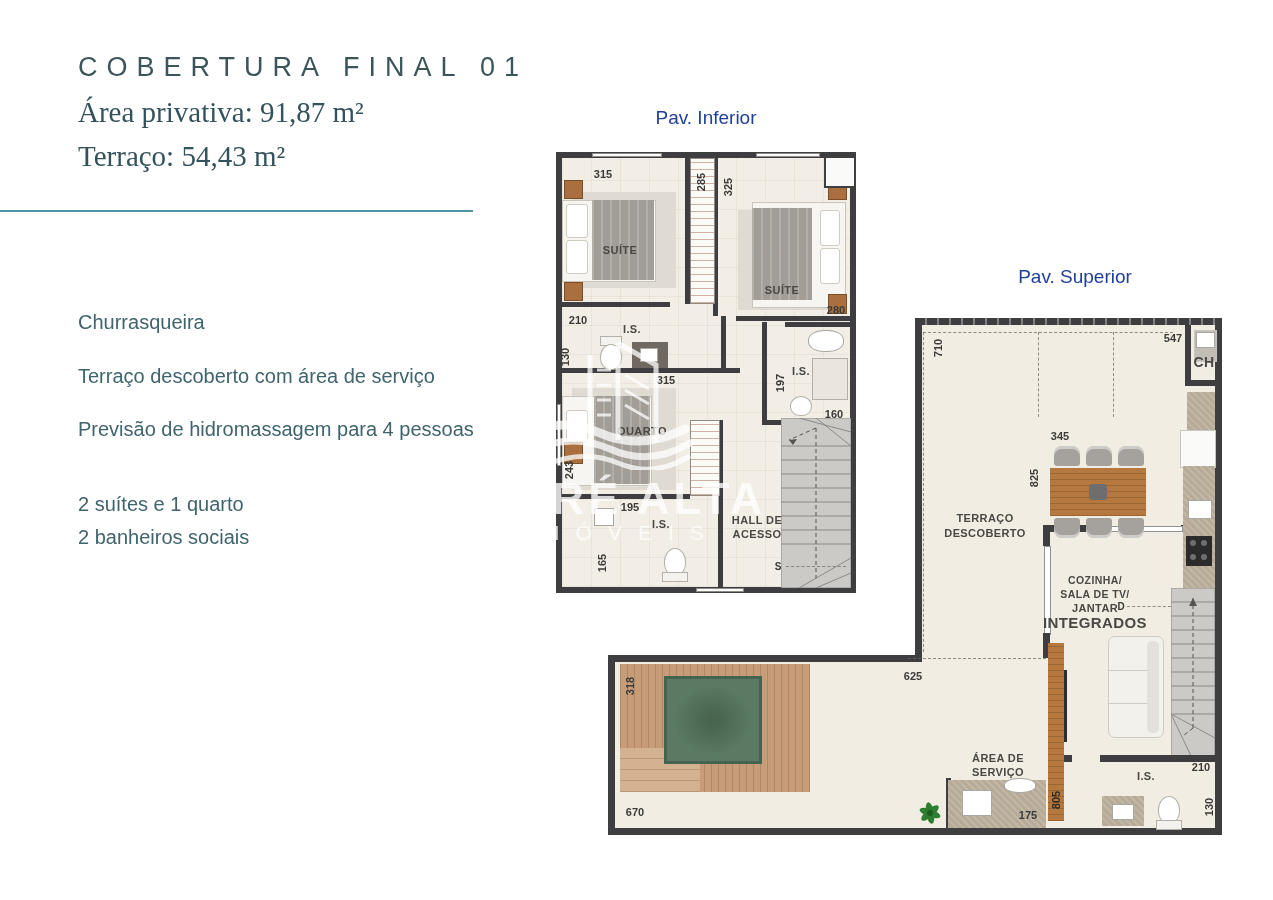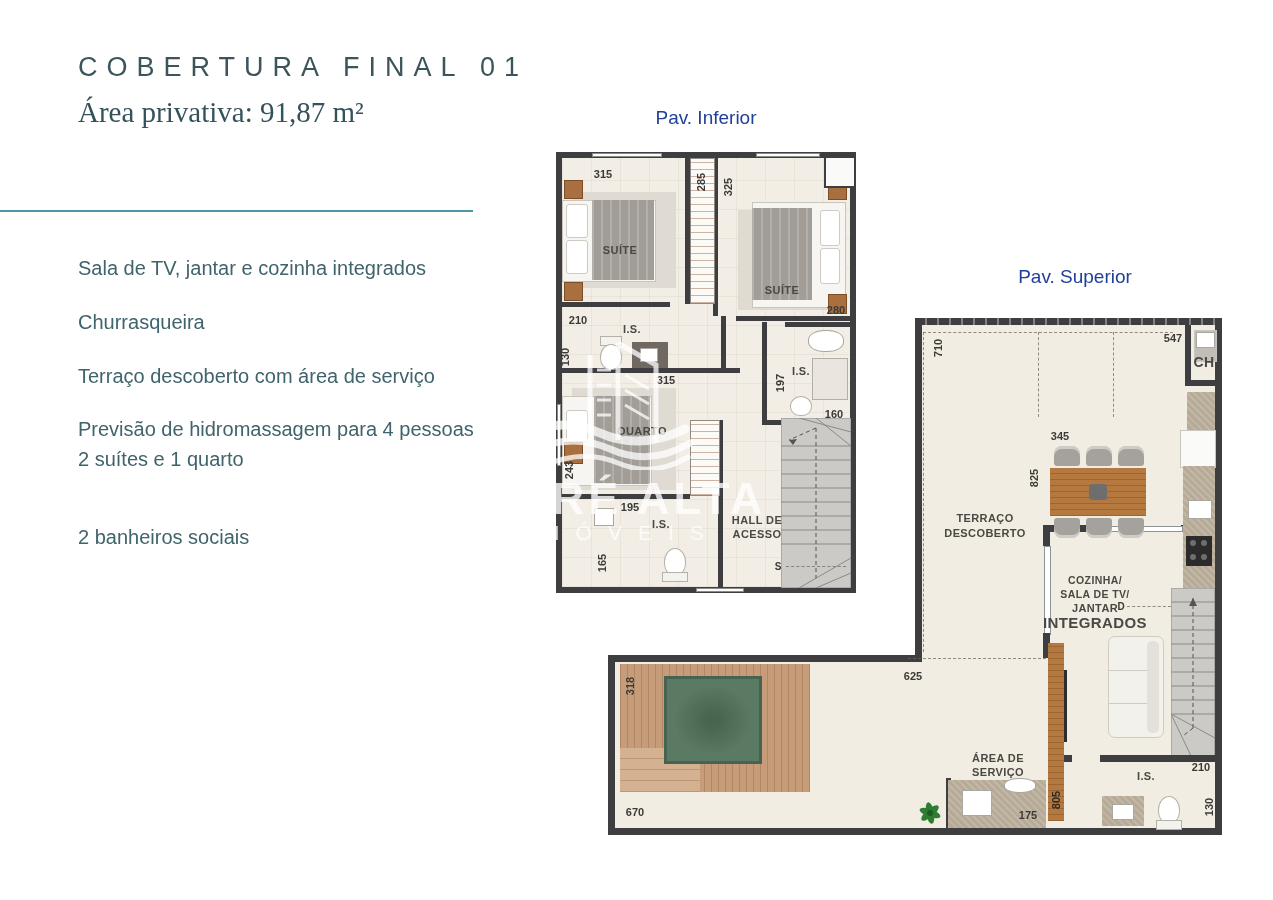--- a/index.html
+++ b/index.html
@@ -63,27 +63,27 @@
   .wm-text2{position:absolute;left:0;top:196px;width:100%;text-align:center;
     font-size:21px;letter-spacing:16px;color:rgba(255,255,255,.75);}
 </style>
 </head>
 <body>
 
 <div id="canvas">
 
   <div class="main-title">COBERTURA FINAL 01</div>
   <div class="serif-line" style="top:96px;">Área privativa: 91,87 m²</div>
+  <div class="serif-line" style="top:140px;">Terraço: 54,43 m²</div>
   <div class="divider"></div>
 
-  <div class="feature" style="top:257px;">Sala de TV, jantar e cozinha integrados</div>
   <div class="feature" style="top:311px;">Churrasqueira</div>
   <div class="feature" style="top:365px;">Terraço descoberto com área de serviço</div>
   <div class="feature" style="top:418px;">Previsão de hidromassagem para 4 pessoas</div>
-  <div class="feature" style="top:448px;">2 suítes e 1 quarto</div>
+  <div class="feature" style="top:493px;">2 suítes e 1 quarto</div>
   <div class="feature" style="top:526px;">2 banheiros sociais</div>
 
   <div class="plan-title" style="left:945px;top:266px;width:260px;">Pav. Superior</div>
   <div class="plan-title" style="left:556px;top:107px;width:300px;">Pav. Inferior</div>
 
   <div class="plan" style="left:556px;top:152px;width:300px;height:441px;">
     <div class="floor" style="left:0;top:0;width:300px;height:441px;border:6px solid #3e3e40;box-sizing:border-box;"></div>
 
     <div class="win" style="left:36px;top:1px;width:70px;height:4px;"></div>
     <div class="win" style="left:200px;top:1px;width:64px;height:4px;"></div>

